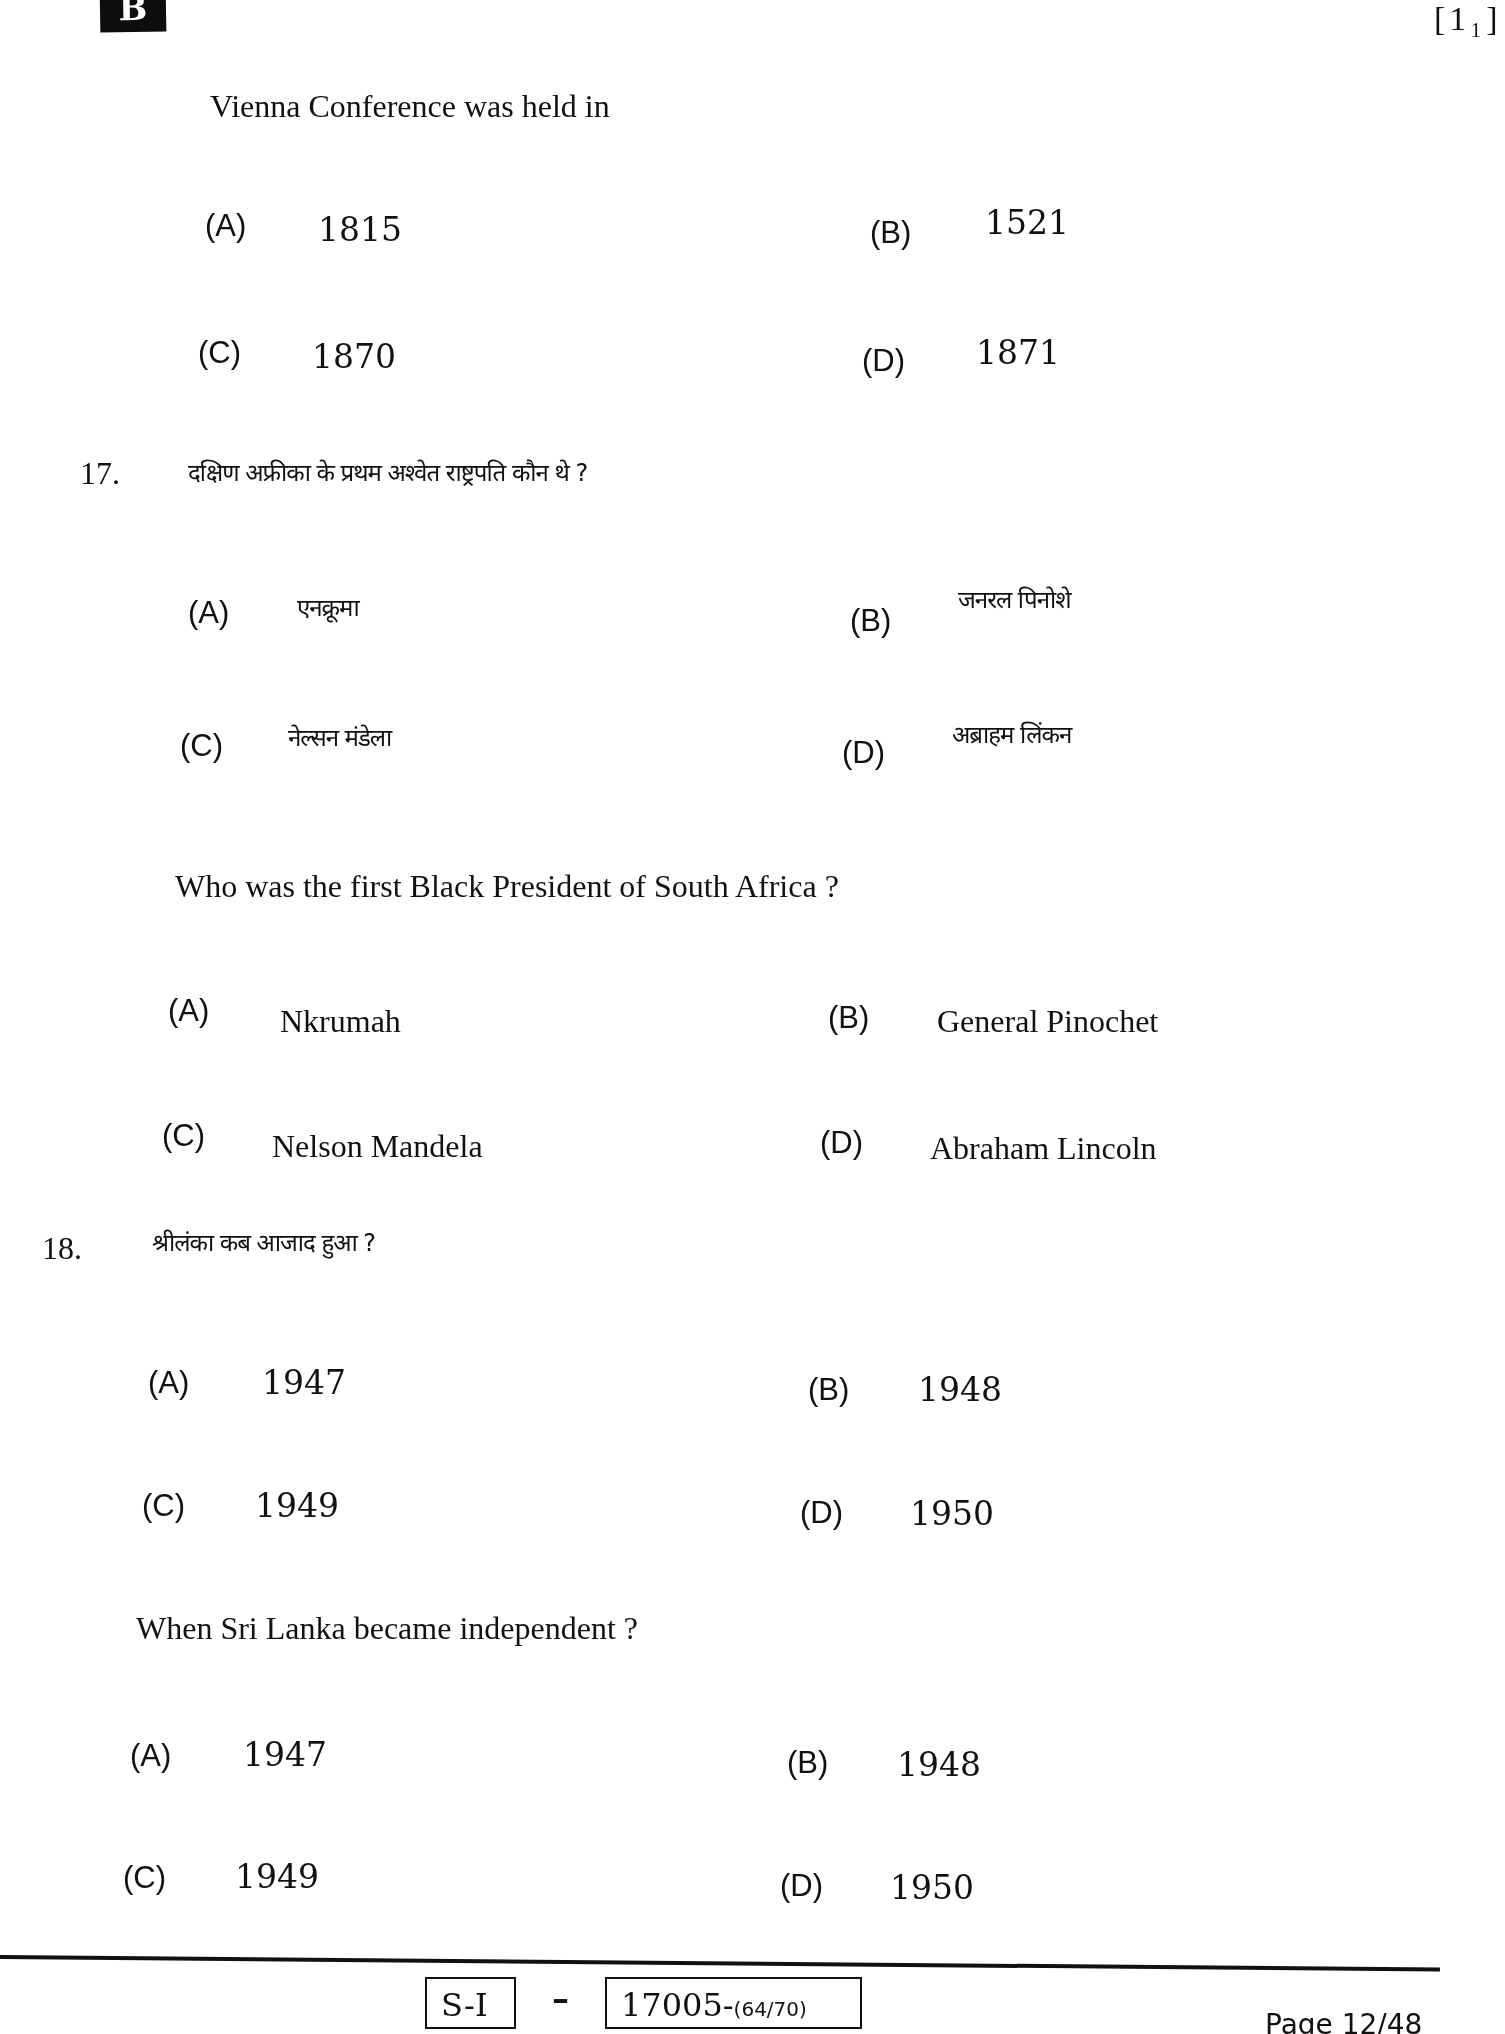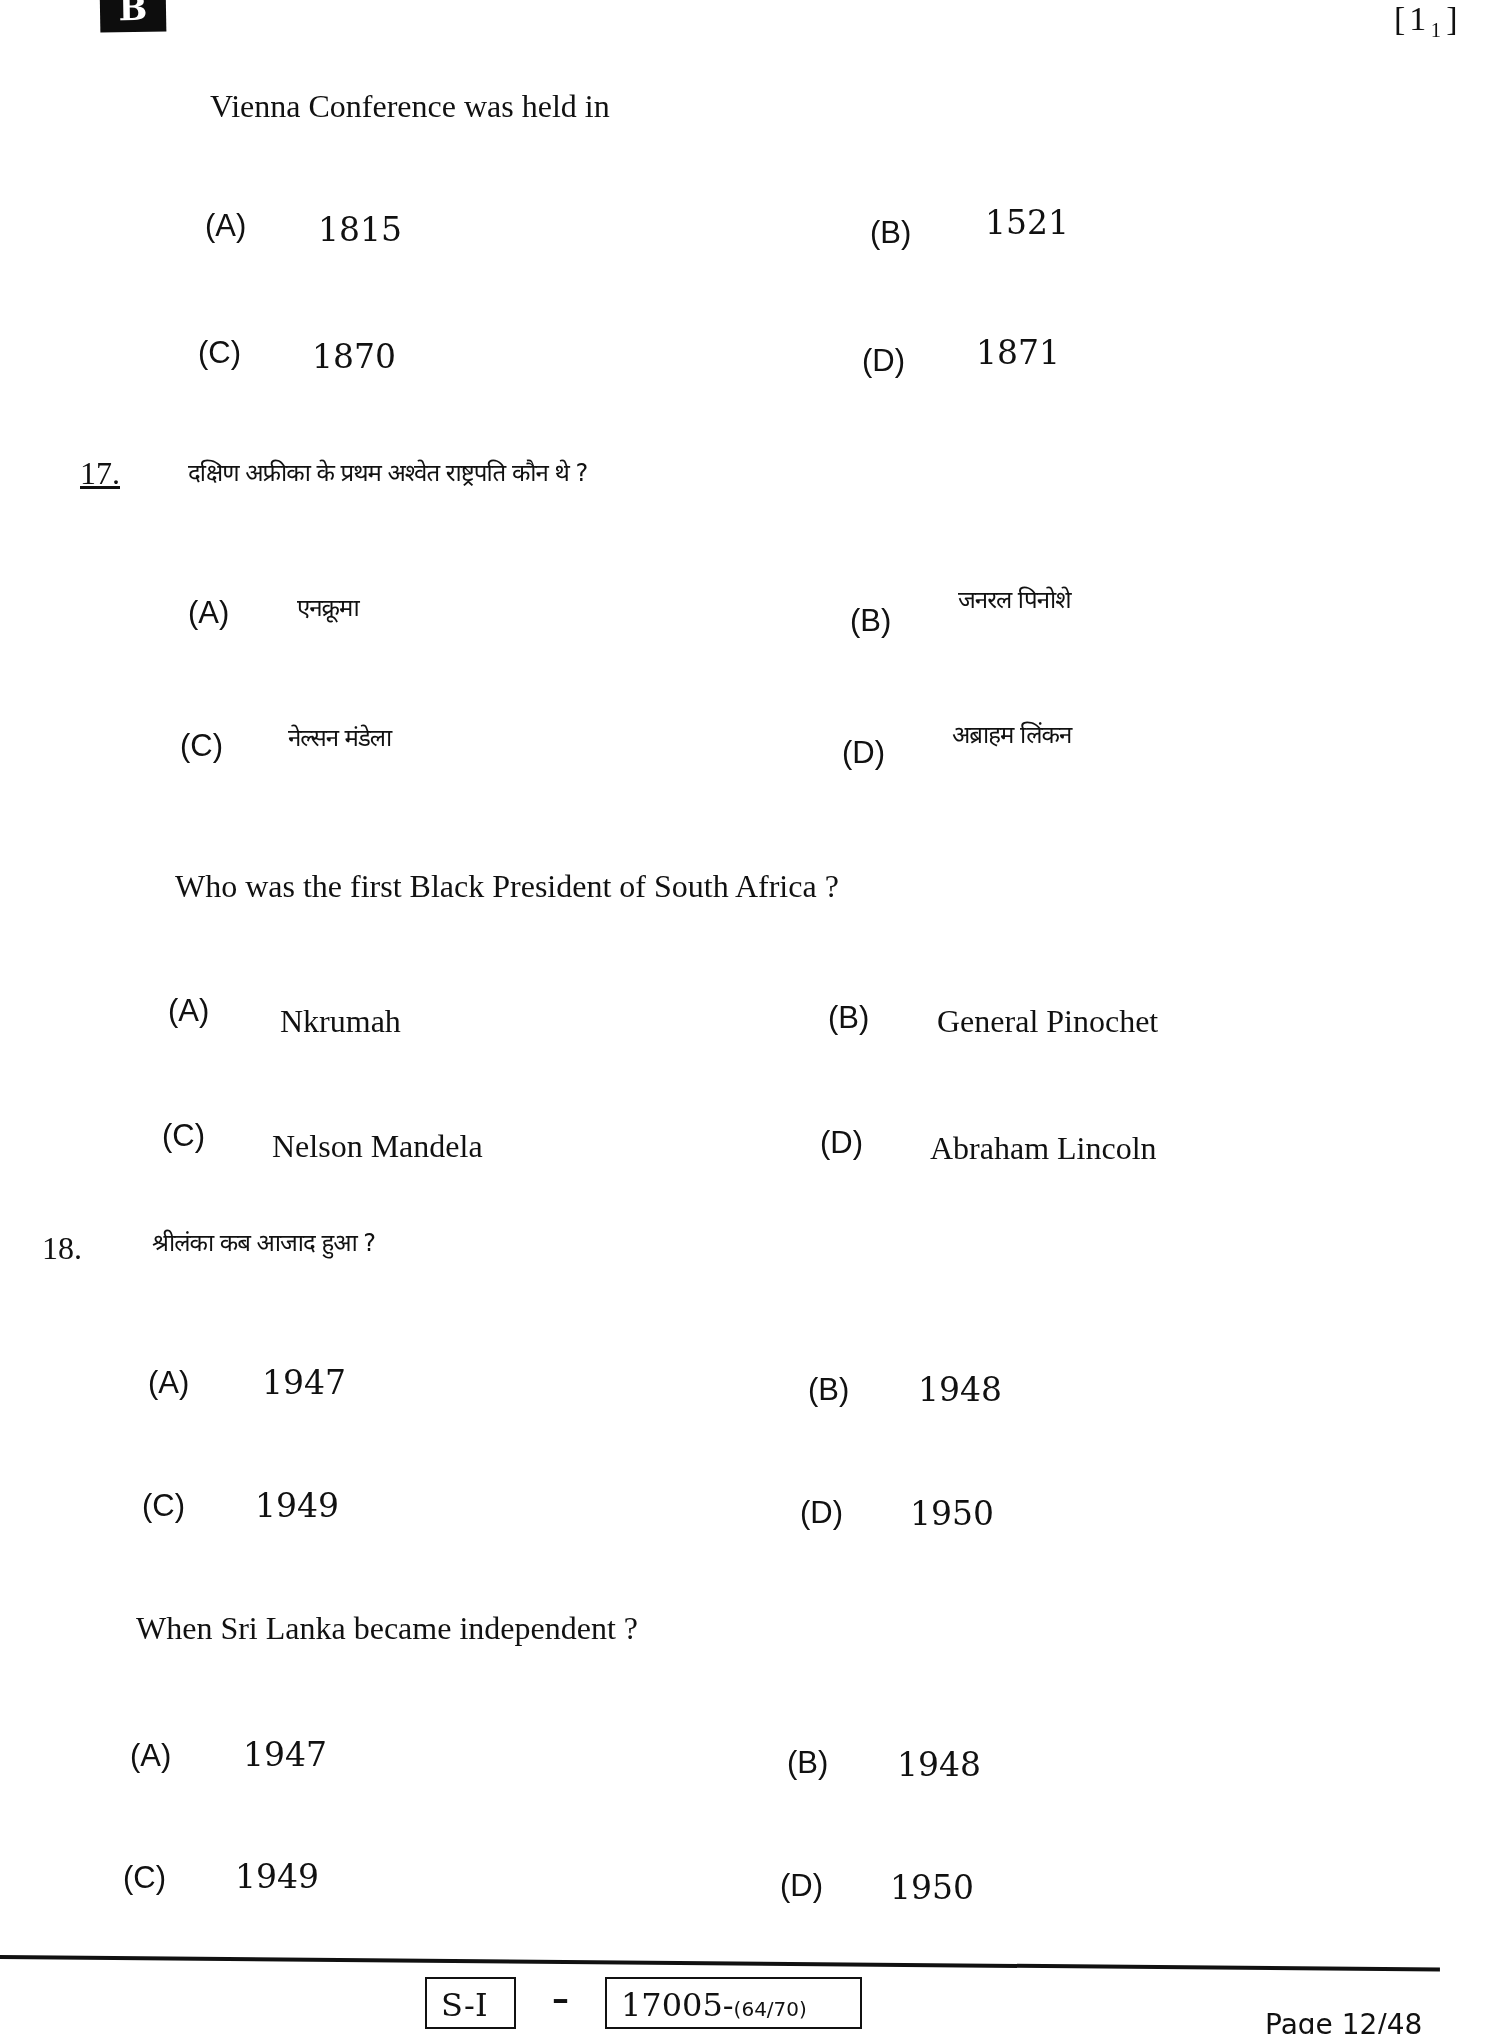--- a/index.html
+++ b/index.html
@@ -7,21 +7,21 @@
     width: 1505px; height: 2034px; position: relative; overflow: hidden;
     background: #ffffff; color: #111111;
     font-family: "DejaVu Serif", "Liberation Serif", serif;
   }
   .abs { position: absolute; white-space: nowrap; }
   .set-badge {
     left: 100px; top: -12px; width: 66px; height: 44px;
     background: #0d0d0d; color: #fff; font-weight: bold; font-size: 34px;
     text-align: center; line-height: 40px; transform: rotate(-1deg);
   }
-  .corner-mark { left: 1394px; top: 0px; font-size: 34px; font-family: "Liberation Serif", serif; letter-spacing: 4px; }
+  .corner-mark { left: 1434px; top: 0px; font-size: 34px; font-family: "Liberation Serif", serif; letter-spacing: 4px; }
   .q-text { font-size: 32px; font-family: "Liberation Serif", serif; }
   .q-num { font-size: 32px; font-family: "Liberation Serif", serif; }
   .hi { font-size: 24px; font-family: "DejaVu Sans", sans-serif; letter-spacing: -1px; }
   .opt-label { font-size: 31px; font-family: "Liberation Sans", sans-serif; }
   .opt-val { font-size: 33px; font-family: "DejaVu Serif", serif; }
   .opt-val-en { font-size: 32px; font-family: "Liberation Serif", serif; margin-top: 10px; }
   .footer-line {
     position: absolute; left: 0; top: 1955px; width: 1440px; height: 4px;
     background: #111; transform: rotate(0.5deg); transform-origin: left center;
   }
@@ -48,21 +48,21 @@
     <span class="abs opt-label" style="left:870px; top:215px;">(B)</span>
     <span class="abs opt-val" style="left:985px; top:203px;">1521</span>
     <span class="abs opt-label" style="left:198px; top:335px;">(C)</span>
     <span class="abs opt-val" style="left:312px; top:337px;">1870</span>
     <span class="abs opt-label" style="left:862px; top:343px;">(D)</span>
     <span class="abs opt-val" style="left:976px; top:333px;">1871</span>
   </div>
 </div>
 
 <div>
-  <span class="abs q-num" style="left:80px; top:455px;text-decoration:underline;">17.</span>
+  <span class="abs q-num" style="left:80px; top:455px;">17.</span>
   <div class="abs hi" style="left:188px; top:455px;">दक्षिण अफ्रीका के प्रथम अश्वेत राष्ट्रपति कौन थे ?</div>
   <div>
     <span class="abs opt-label" style="left:188px; top:595px;">(A)</span>
     <span class="abs hi" style="left:297px; top:590px;">एनक्रूमा</span>
     <span class="abs opt-label" style="left:850px; top:603px;">(B)</span>
     <span class="abs hi" style="left:958px; top:582px;">जनरल पिनोशे</span>
     <span class="abs opt-label" style="left:180px; top:728px;">(C)</span>
     <span class="abs hi" style="left:288px; top:720px;">नेल्सन मंडेला</span>
     <span class="abs opt-label" style="left:842px; top:735px;">(D)</span>
     <span class="abs hi" style="left:952px; top:717px;">अब्राहम लिंकन</span>

